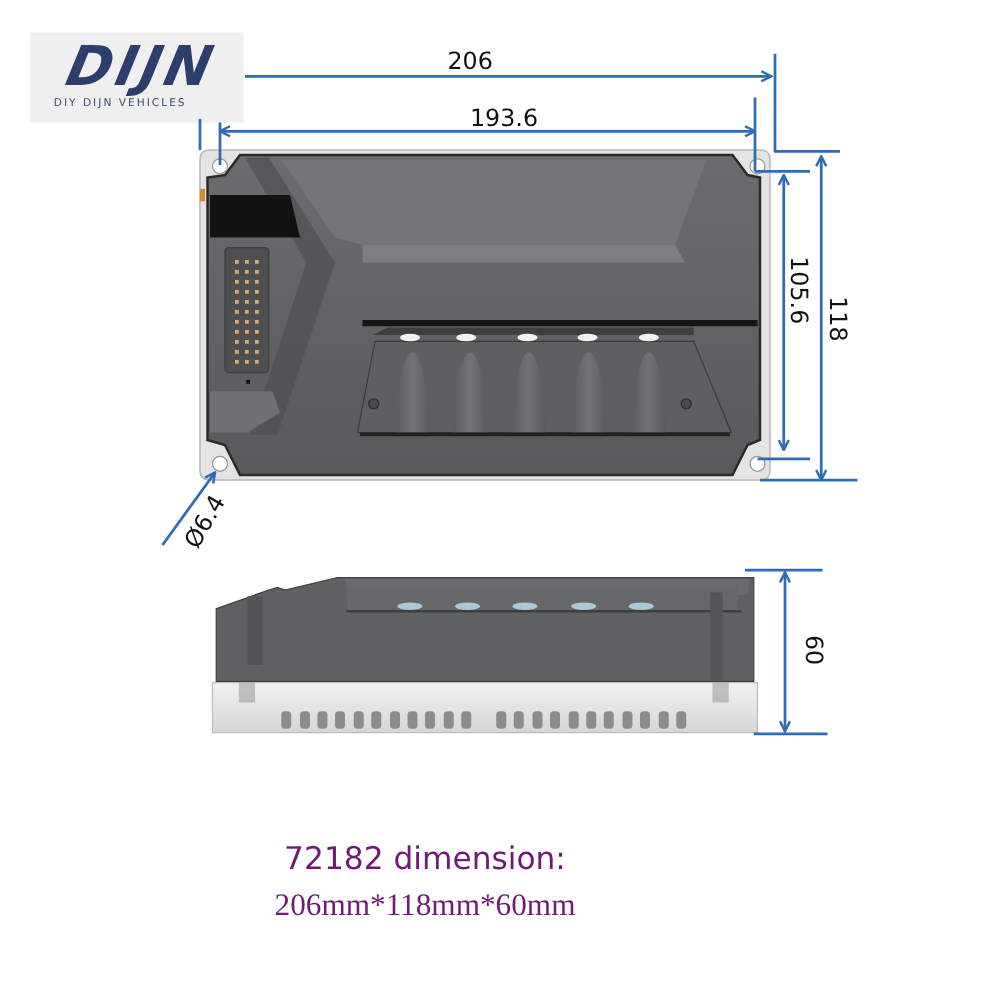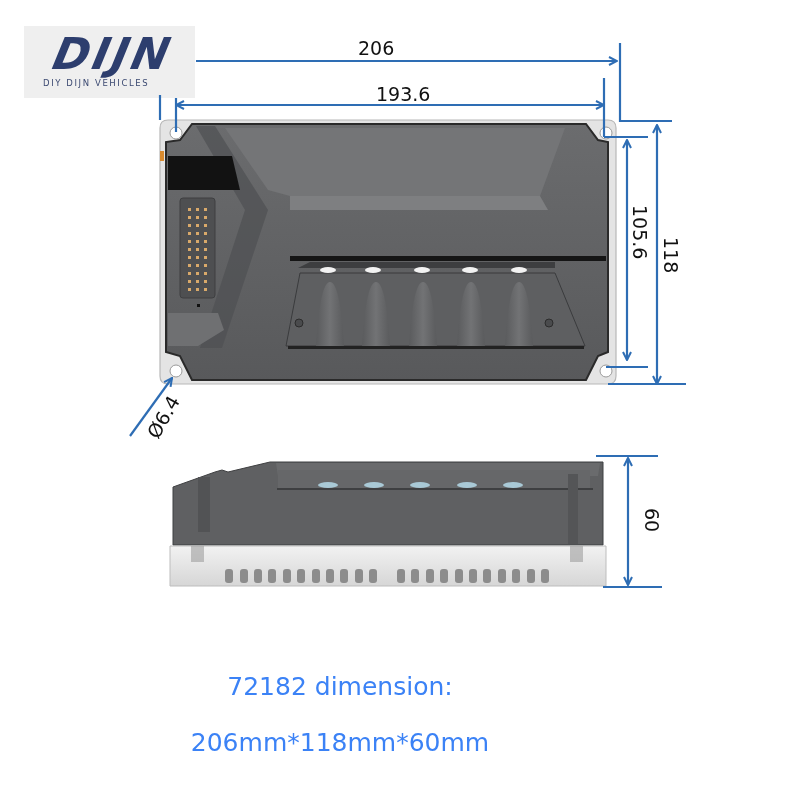--- a/index.html
+++ b/index.html
@@ -1,22 +1,22 @@
 <!DOCTYPE html>
 <html><head>
 <meta charset="utf-8">
 <style>
   html, body { margin: 0; padding: 0; background: #ffffff; }
   body { width: 800px; height: 800px; position: relative; overflow: hidden; font-family: "DejaVu Sans", sans-serif; }
   .logo-box { position: absolute; left: 24px; top: 26px; width: 171px; height: 72px; background: #efefef; }
   .logo-word { position: absolute; left: 30px; top: 2px; font-family: "DejaVu Sans", sans-serif; font-weight: bold; font-style: italic; font-size: 44px; color: #2d3e6e; letter-spacing: 3px; transform: skewX(-12deg); }
   .logo-tag { position: absolute; left: 19px; top: 52px; font-family: "DejaVu Sans", sans-serif; font-size: 8.5px; color: #3c4a72; letter-spacing: 1.6px; }
-  .caption { position: absolute; left: 0; width: 680px; text-align: center; font-family: "DejaVu Sans", sans-serif; font-weight: normal; color: #3b82f6; font-size: 25px; }
+  .caption { position: absolute; left: 0; width: 680px; text-align: center; font-family: "DejaVu Sans", sans-serif; font-weight: normal; color: #701a75; font-size: 25px; }
   .cap1 { top: 672px; }
-  .cap2 { top: 728px; }
+  .cap2 { top: 711px; font-family: Liberation Serif, serif; }
   svg { position: absolute; left: 0; top: 0; }
   .dimtext { font-family: "DejaVu Sans", sans-serif; font-size: 19px; fill: #111; }
 </style>
 </head>
 <body>
 
 <div class="logo-box">
   <div class="logo-word">DIJN</div>
   <div class="logo-tag">DIY DIJN VEHICLES</div>
 </div>

